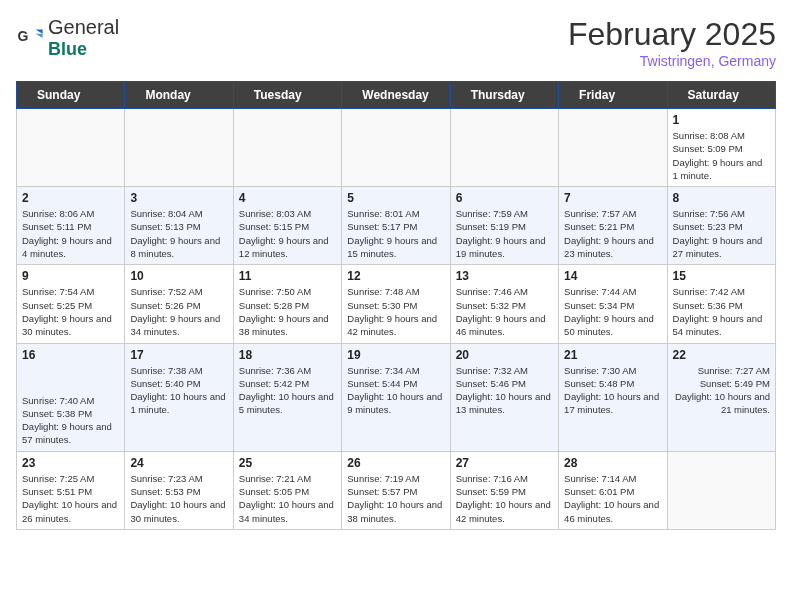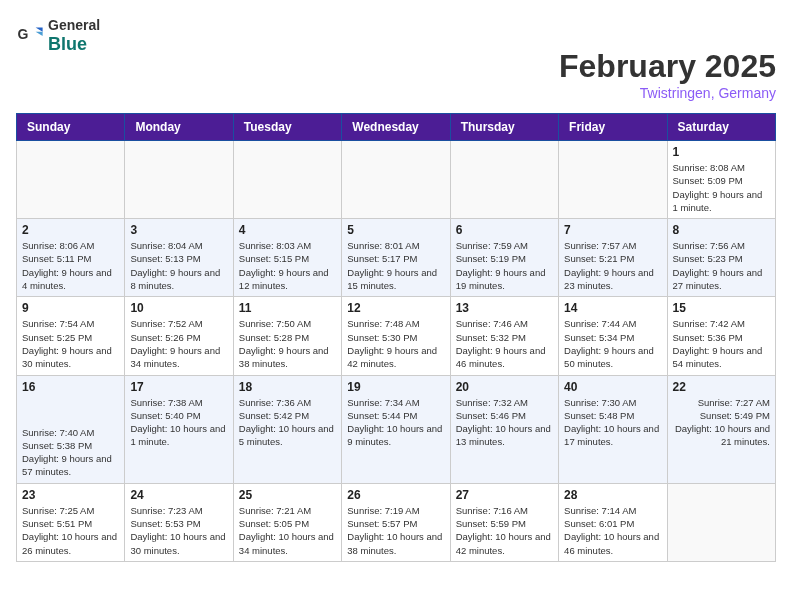--- a/index.html
+++ b/index.html
@@ -23,39 +23,38 @@
     }
     .logo-icon {
       width: 28px;
       height: 28px;
     }
     .title-block {
       text-align: right;
     }
     .month-title {
       font-size: 32px;
-      font-weight: bold;
+      font-weight: normal;
       color: #333;
-      margin-top: 32px;
     }
     .location {
       font-size: 14px;
       color: #8b5cf6;
     }
     .calendar {
       width: 100%;
       border-collapse: collapse;
       border: 1px solid #ccc;
     }
     .calendar th {
-      background-color: #4c1d95;
+      background-color: #404040;
       color: #fff;
       font-size: 12px;
       font-weight: bold;
-      padding: 6px 10px;
+      padding: 6px 20px;
       text-align: left;
       border: 1px solid #1a4fa0;
     }
     .calendar td {
       vertical-align: top;
       border: 1px solid #ccc;
       padding: 4px 5px;
       width: 108px;
       min-height: 80px;
       background: #fff;
@@ -85,21 +84,21 @@
 <body>
 
 <div class="header">
   <div class="logo">
     <svg class="logo-icon" viewBox="0 0 40 40">
       <text x="2" y="24" font-size="20" font-weight="bold" fill="#333">G</text>
       <polygon points="28,8 38,14 38,8" fill="#2563c7"></polygon>
       <polygon points="28,14 38,20 38,14" fill="#4a9dd4"></polygon>
     </svg>
     <div>
-      <span style="font-size:14px;font-weight:bold;color:#333;">General</span><br>
+      <span style="font-size:20px;font-weight:normal;color:#333;">General</span><br>
       <span style="font-size:18px;font-weight:bold;color:#0f766e;">Blue</span>
     </div>
   </div>
   <div class="title-block">
     <div class="month-title">February 2025</div>
     <div class="location">Twistringen, Germany</div>
   </div>
 </div>
 
 <table class="calendar">
@@ -242,21 +241,21 @@
 Sunset: 5:44 PM
 Daylight: 10 hours and 9 minutes.</div>
         </td>
         <td>
           <span class="day-number">20</span>
           <div class="day-info" style="white-space: pre-line;">Sunrise: 7:32 AM
 Sunset: 5:46 PM
 Daylight: 10 hours and 13 minutes.</div>
         </td>
         <td>
-          <span class="day-number">40</span>
+          <span class="day-number">21</span>
           <div class="day-info" style="white-space: pre-line;">Sunrise: 7:30 AM
 Sunset: 5:48 PM
 Daylight: 10 hours and 17 minutes.</div>
         </td>
         <td>
           <span class="day-number">22</span>
           <div class="day-info" style="white-space: pre-line; text-align: right;">Sunrise: 7:27 AM
 Sunset: 5:49 PM
 Daylight: 10 hours and 21 minutes.</div>
         </td>

